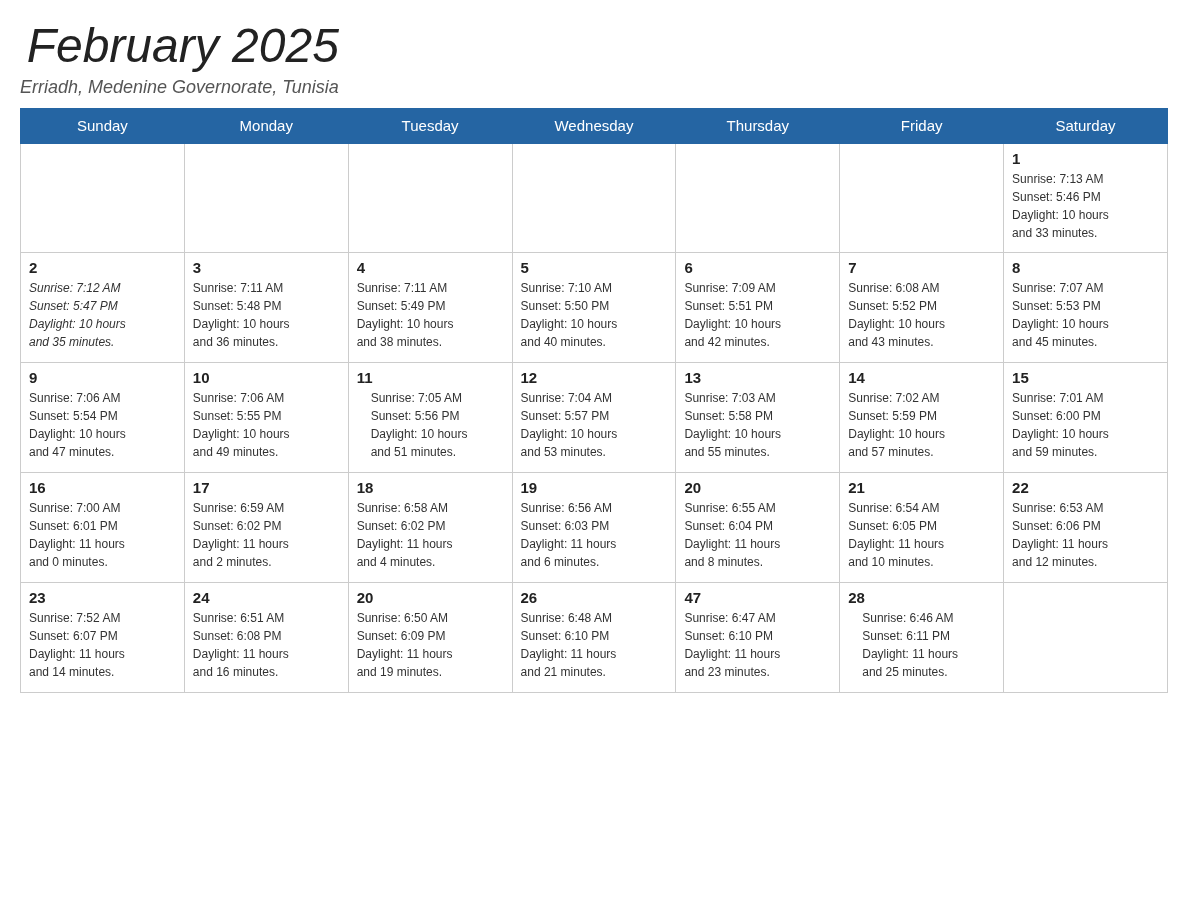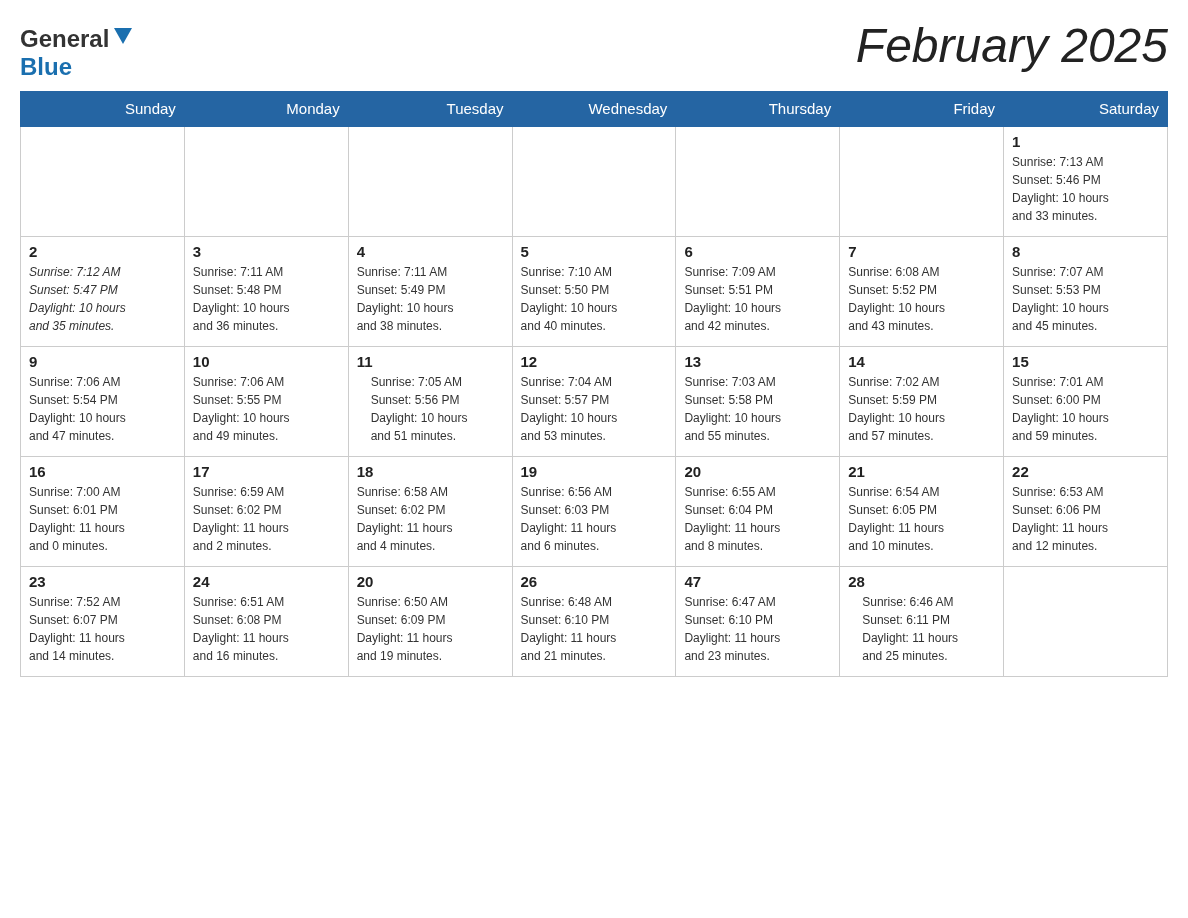--- a/index.html
+++ b/index.html
@@ -38,22 +38,22 @@
       margin-top: 4px;
     }
     .calendar-table {
       width: 100%;
       border-collapse: collapse;
       table-layout: fixed;
     }
     .calendar-table th {
       background-color: #2565a3;
       color: #fff;
-      text-align: right;
-      padding: 8px 8px;
+      text-align: center;
+      padding: 8px 20px;
       font-size: 15px;
       font-weight: normal;
       border: 1px solid #2565a3;
     }
     .calendar-table td {
       vertical-align: top;
       border: 1px solid #ccc;
       padding: 6px 8px;
       height: 110px;
       font-size: 12.5px;
@@ -76,35 +76,23 @@
       line-height: 1.5;
     }
     .empty-cell {
       background: #f9f9f9;
     }
   </style>
 </head>
 <body>
 
 <div class="header-area">
-  <div class="logo">
-    <div style="display:flex; align-items:center; gap:0;">
-      <span style="font-size:24px; font-weight:bold; color:#333; font-family:Arial,sans-serif;">General</span>
-      <span style="display:inline-block; margin-left:3px; margin-top:-4px;">
-        <svg width="22" height="22" viewBox="0 0 22 22">
-          <polygon points="2,4 20,4 11,20" fill="#1a6faf"></polygon>
-        </svg>
-      </span>
-    </div>
-    <div>
-      <span style="font-size:24px; font-weight:bold; color:#1a6faf; font-family:Arial,sans-serif;">Blue</span>
-    </div>
-  </div>
   <div class="title-area">
     <div class="calendar-title">February 2025</div>
+    <div class="calendar-subtitle">Erriadh, Medenine Governorate, Tunisia</div>
   </div>
 </div>
 
 <table class="calendar-table">
   <thead>
     <tr>
     <th>Sunday</th>
         <th>Monday</th>
         <th>Tuesday</th>
         <th>Wednesday</th>

